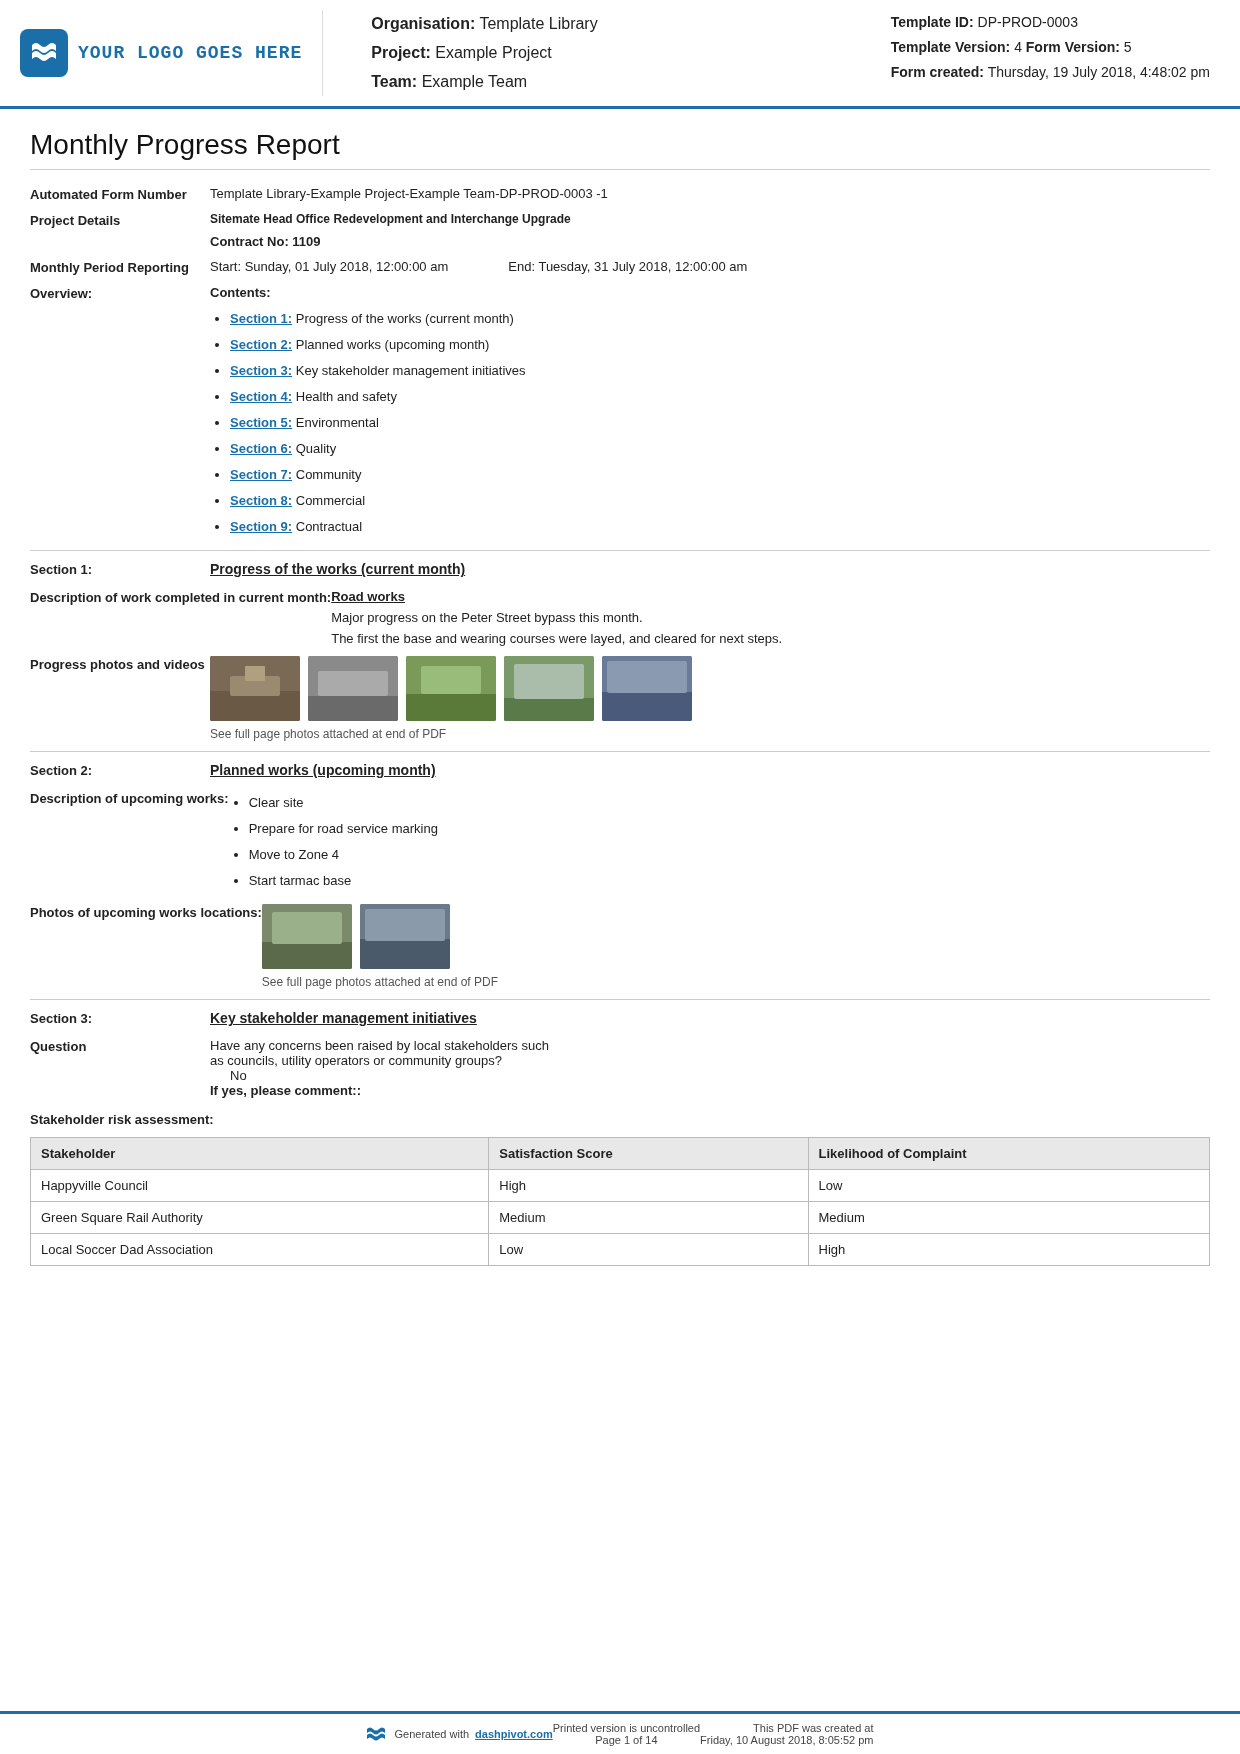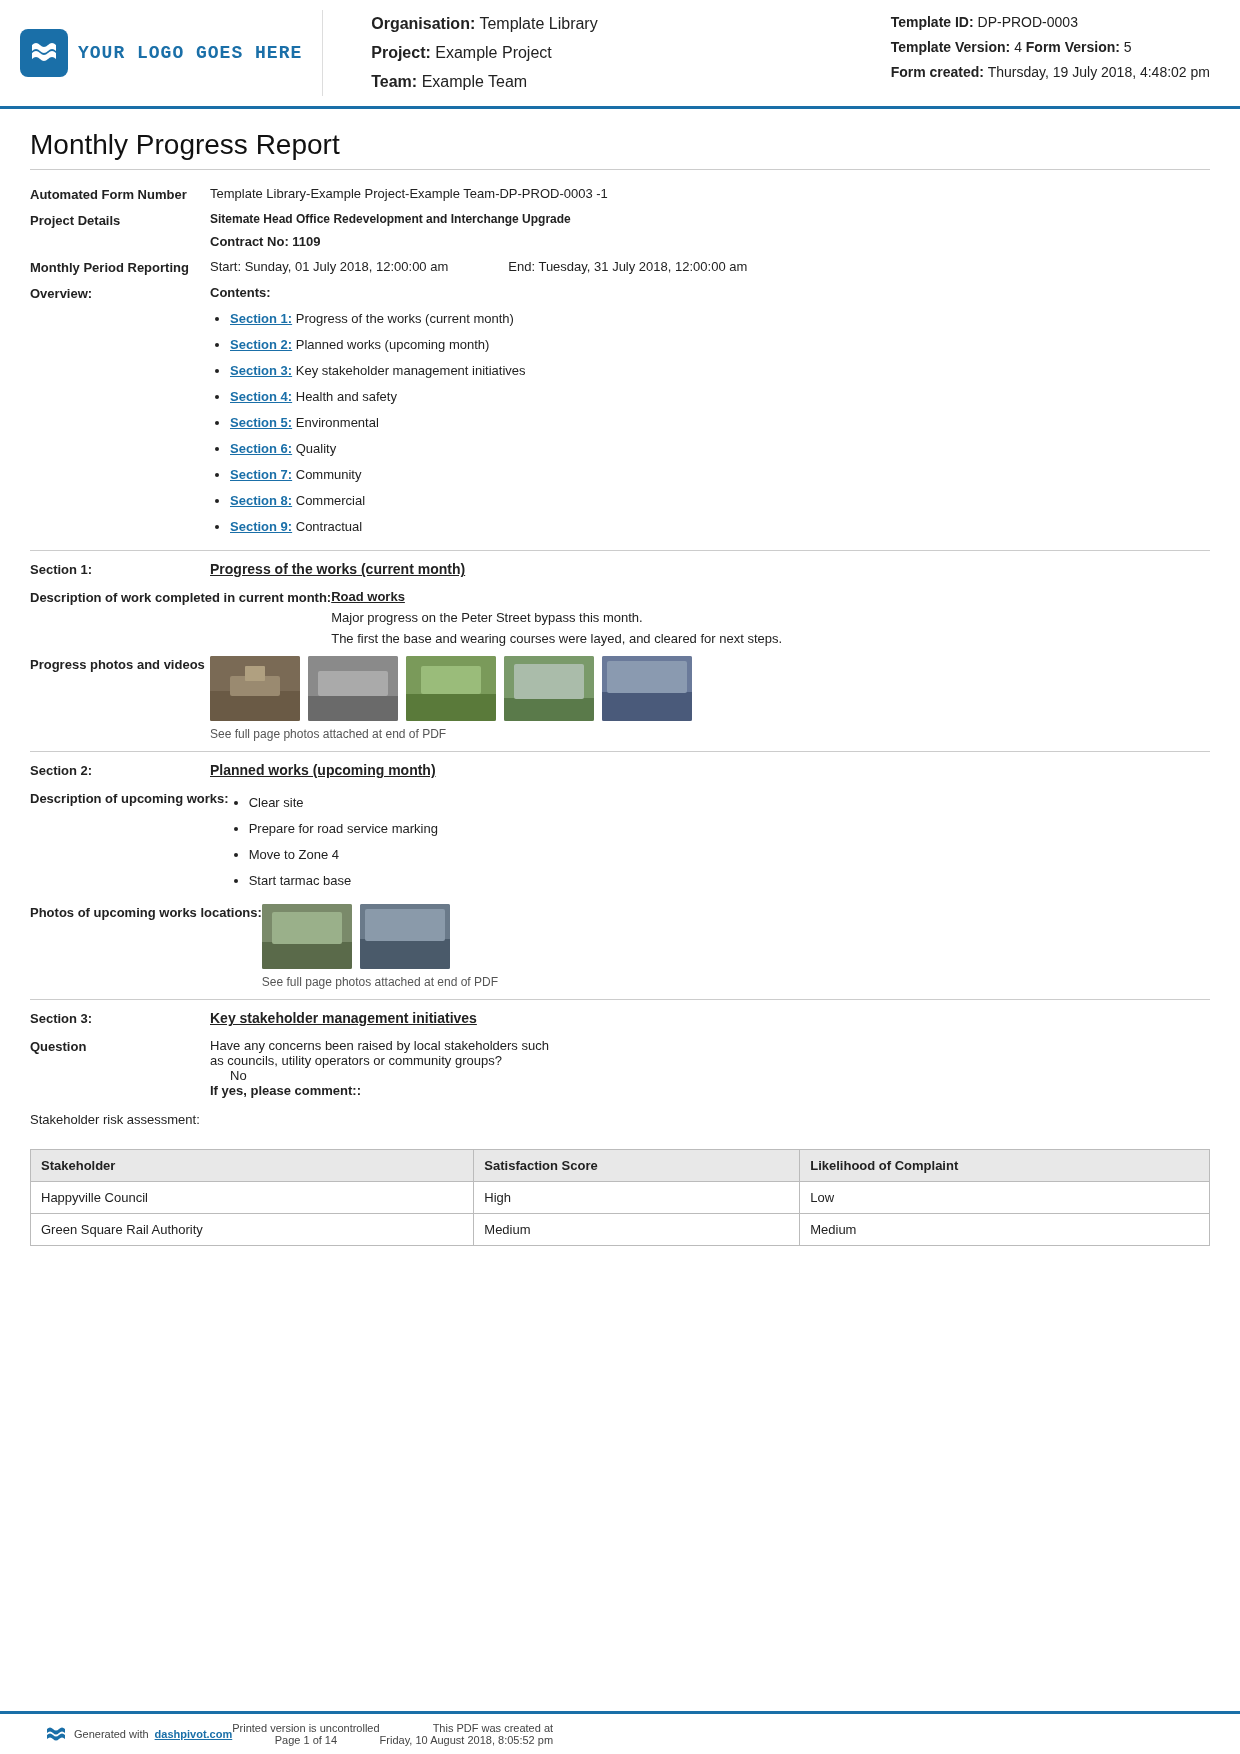--- a/index.html
+++ b/index.html
@@ -171,24 +171,24 @@
       font-weight: bold;
     }
     .data-table td {
       border: 1px solid #bbb;
       padding: 8px 10px;
       background: #fff;
     }
     
     .footer {
       border-top: 3px solid #1a6fa8;
-      padding: 8px 46px;
+      padding: 8px 20px;
       display: flex;
       align-items: center;
-      justify-content: flex-start;
+      justify-content: center;
       font-size: 11px;
       color: #444;
       background: #fff;
     }
     .footer-left {
       display: flex;
       align-items: center;
       gap: 6px;
     }
     .footer-brand {
@@ -421,40 +421,45 @@
       <div class="field-value">
         <div class="question-row">
           <div class="question-value">Have any concerns been raised by local stakeholders such as councils, utility operators or community groups?</div>
           <div class="question-no">No</div>
           <div class="question-comment">If yes, please comment::</div>
         </div>
       </div>
     </div>
 
     <div style="margin-top:14px;">
-      <div style="font-weight:normal; margin-bottom:22px;">Stakeholder risk assessment:</div>
+      <div style="font-weight:bold; margin-bottom:10px;">Stakeholder risk assessment:</div>
       <table class="data-table" id="stakeholder-table">
         <thead>
           <tr id="stakeholder-header-row">
               <th>Stakeholder</th>
               <th>Satisfaction Score</th>
               <th>Likelihood of Complaint</th>
             </tr>
         </thead>
         <tbody id="stakeholder-body">
         <tr>
               <td>Happyville Council</td>
               <td>High</td>
               <td>Low</td>
             </tr>
             <tr>
               <td>Green Square Rail Authority</td>
               <td>Medium</td>
               <td>Medium</td>
             </tr>
+            <tr>
+              <td>Local Soccer Dad Association</td>
+              <td>Low</td>
+              <td>High</td>
+            </tr>
           </tbody>
       </table>
     </div>
 
   </div>
 
   <div class="footer">
     <div class="footer-left">
       <svg width="22" height="18" viewBox="0 0 22 18" fill="#1a6fa8">
         <path d="M1 4 Q4 1 7 4 Q10 7 13 4 Q16 1 19 4 L19 8 Q16 5 13 8 Q10 11 7 8 Q4 5 1 8 Z"></path>

